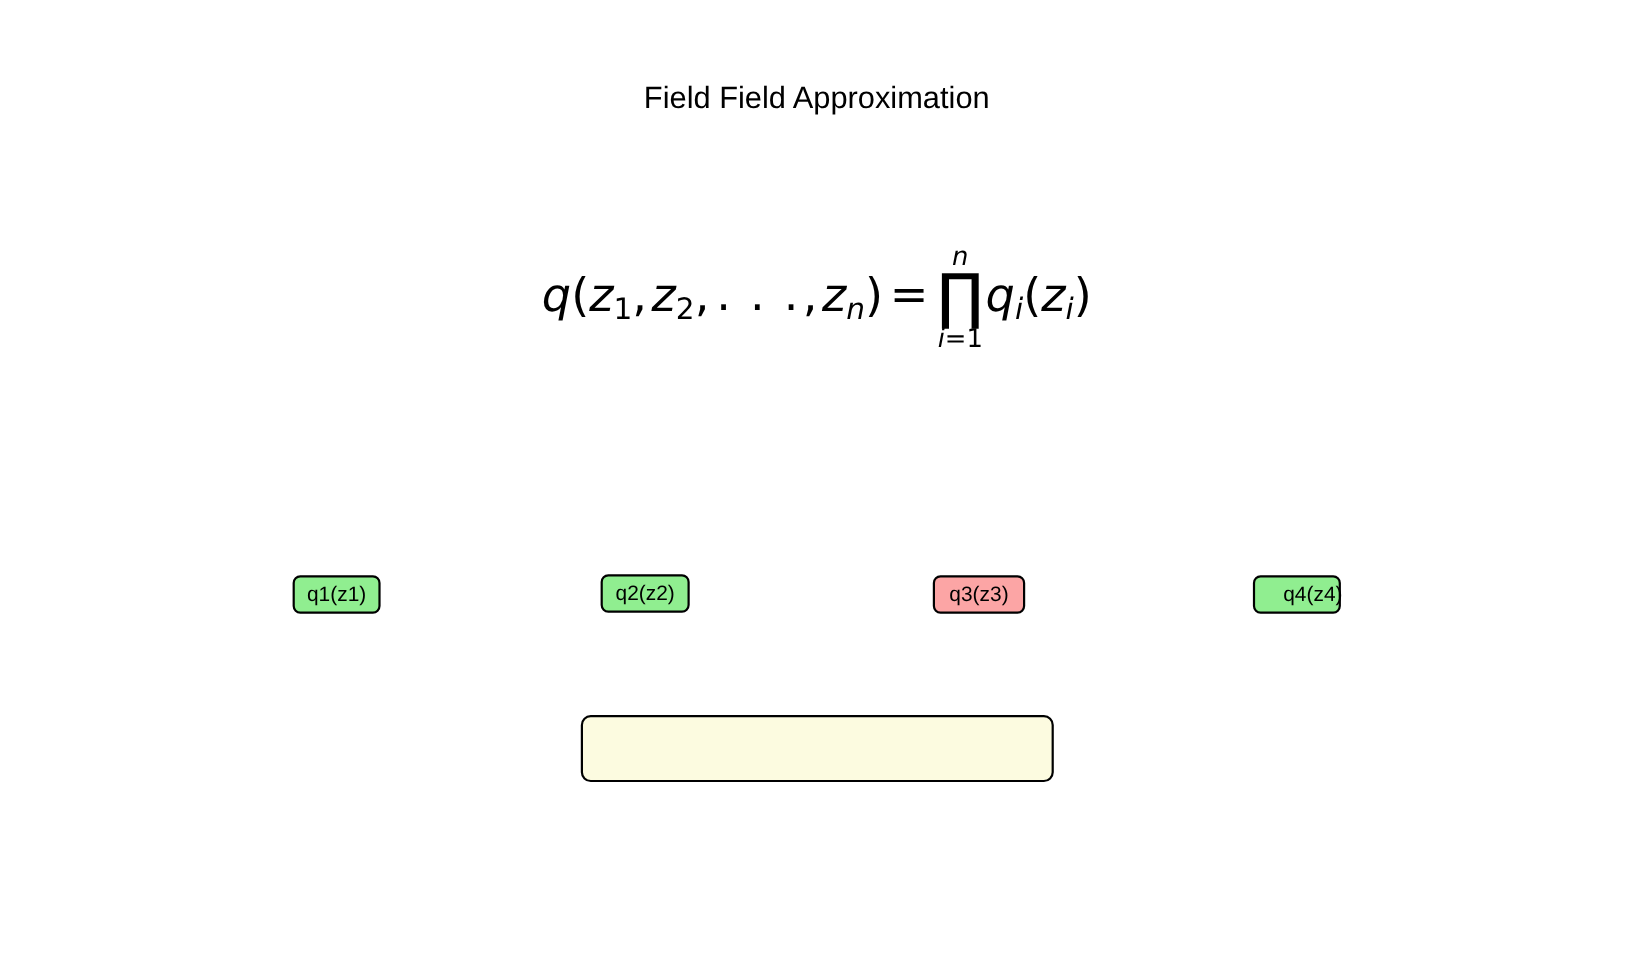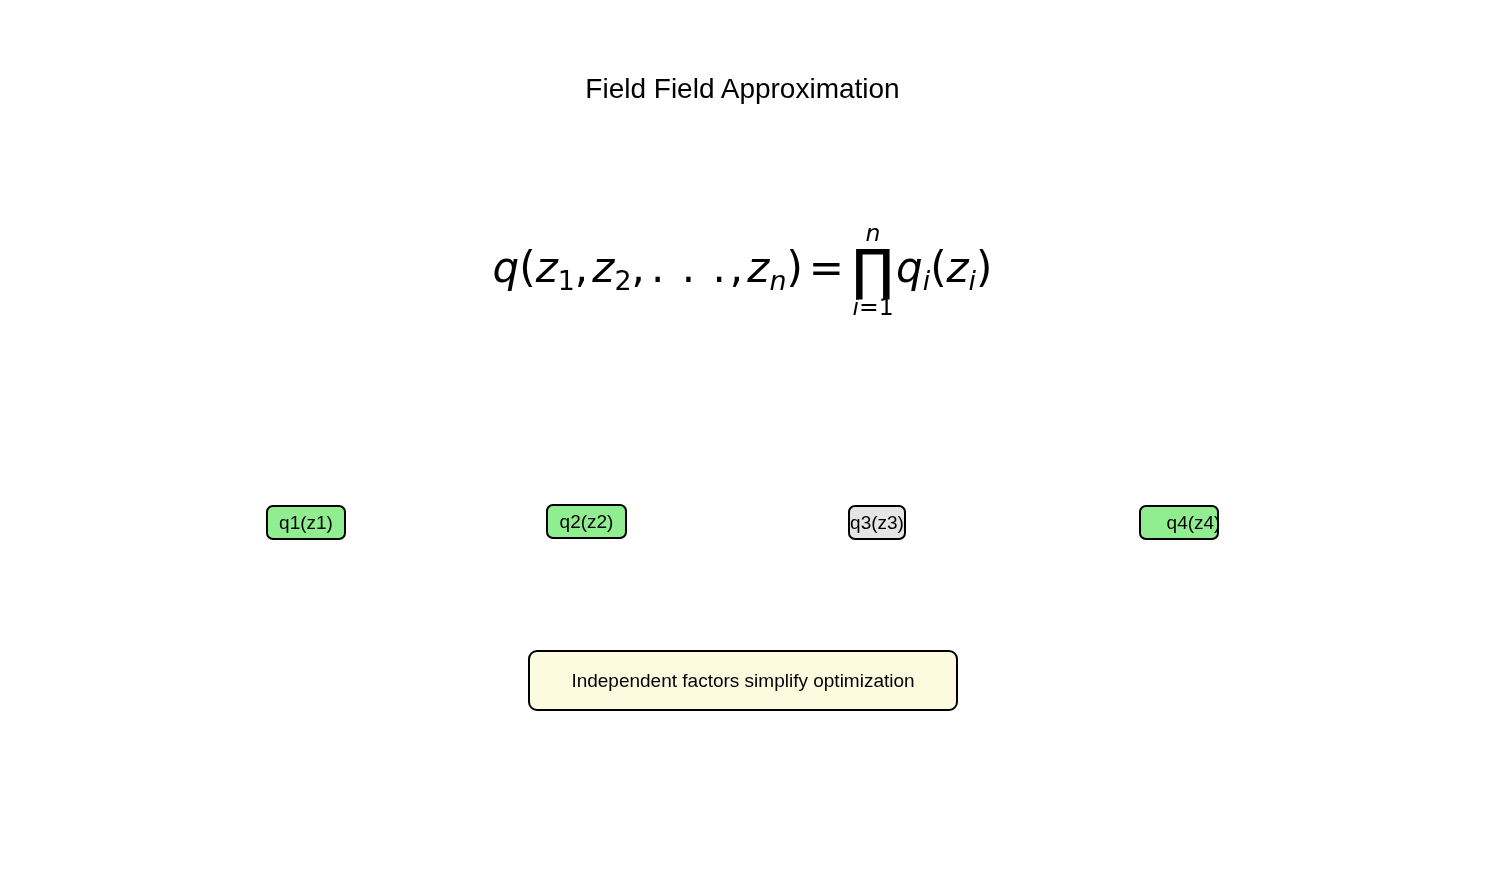--- a/index.html
+++ b/index.html
@@ -122,20 +122,21 @@
     border-radius: 7px;
     background: #90ee90;
     display: flex;
     align-items: center;
     justify-content: center;
     font-size: 19px;
     line-height: 19px;
     color: #000000;
     white-space: nowrap;
     padding: 0 7px;
+    margin-top: 18px;
   }
 
   
   .note-box {
     position: absolute;
     box-sizing: border-box;
     left: 528px;
     top: 650px;
     width: 430px;
     height: 61px;
@@ -165,24 +166,23 @@
   <div class="formula">
     <span class="mi">q</span><span class="op">(</span><span class="mi">z</span><span class="subn">1</span><span class="op">,</span> <span class="mi">z</span><span class="subn">2</span><span class="op">,</span> <span class="dots">. . .</span><span class="op">,</span> <span class="mi">z</span><span class="sub">n</span><span class="op">)</span><span class="eq">=</span><span class="prod"><span class="lim-top">n</span><span class="big-op">∏</span><span class="lim-bot"><span>i</span><span class="opeq">=</span><span class="opeq">1</span></span></span><span class="mi">q</span><span class="sub">i</span><span class="op">(</span><span class="mi">z</span><span class="sub">i</span><span class="op">)</span>
   </div>
 
   <div class="factor-box" style="left: 266px; top: 505px; width: 80px; background: rgb(144, 238, 144); border-color: rgb(0, 0, 0);">
     <span>q1(z1)</span>
   </div>
   <div class="factor-box" style="left: 546px; top: 504px; width: 81px; background: rgb(144, 238, 144); border-color: rgb(0, 0, 0);">
     <span>q2(z2)</span>
   </div>
-  <div class="factor-box" style="left: 848px; top: 505px; width: 58px; background: #e5e5e5; border-color: rgb(0, 0, 0);">
+  <div class="factor-box" style="left: 848px; top: 505px; width: 84px; background: #fca5a5; border-color: rgb(0, 0, 0);">
     <span>q3(z3)</span>
   </div>
   <div class="factor-box" style="left: 1139px; top: 505px; width: 80px; background: rgb(144, 238, 144); border-color: rgb(0, 0, 0); padding-left: 36px;">
     <span>q4(z4)</span>
   </div>
 
   <div class="note-box" style="background: rgb(252, 251, 224); border-color: rgb(0, 0, 0);">
-    <div class="note-line">Independent factors simplify optimization</div>
   </div>
 
 </div>
 
 </body></html>

